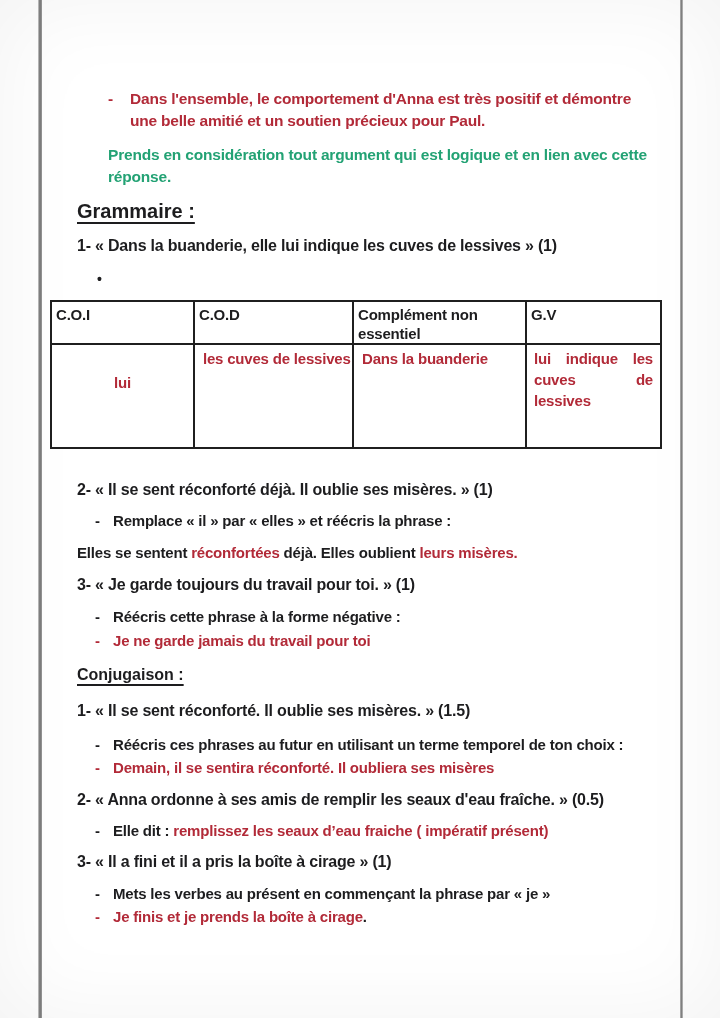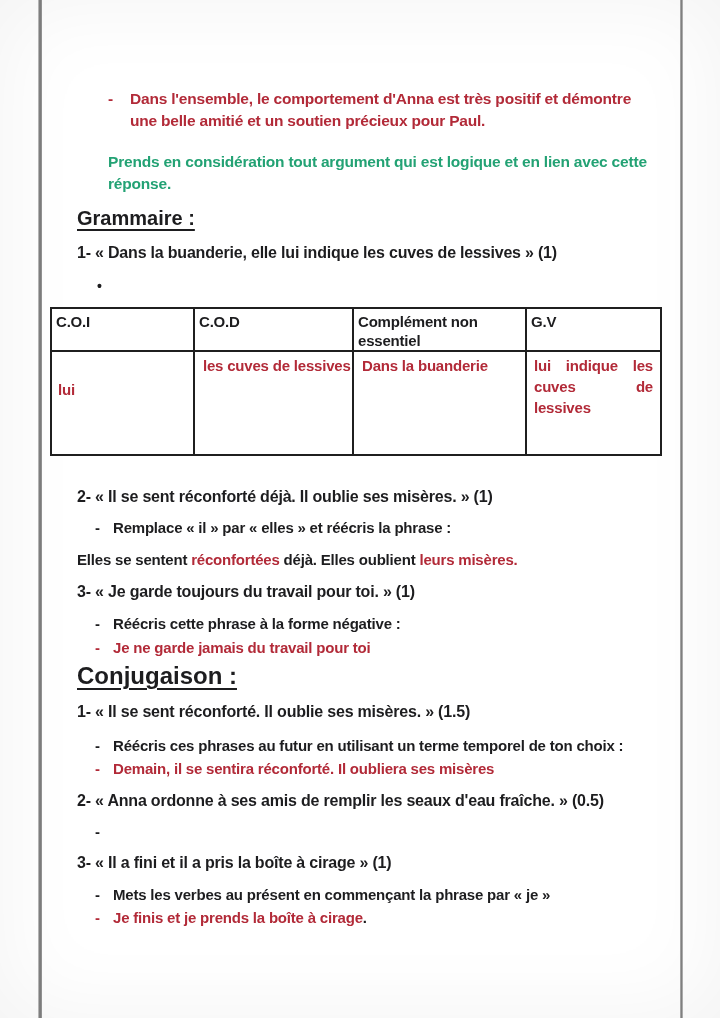--- a/index.html
+++ b/index.html
@@ -22,29 +22,29 @@
   .edge-left  { left:38px; width:4px; background:linear-gradient(90deg,#cfcfcf,#6e6e6e 45%,#9a9a9a); }
   .edge-right { left:680px; width:3px; background:linear-gradient(90deg,#b5b5b5,#7a7a7a 55%,#c7c7c7); }
 
   .content { position:absolute; left:0; top:0; width:680px; padding:88px 0 0 77px; }
 
   .line, .q, .txt { white-space:nowrap; }
 
   
   .feedback-answer { display:flex; padding-left:31px; color:var(--red); font-size:15.5px; line-height:22px; }
   .feedback-answer .dash { width:22px; flex:none; }
-  .note { margin-top:19px; margin-left:31px; color:var(--green); font-size:15.5px; line-height:22px; }
+  .note { margin-top:12px; margin-left:31px; color:var(--green); font-size:15.5px; line-height:22px; }
 
   
   .section-title {
     font-size:20px; line-height:24px; margin-top:11px;
     text-decoration:underline; text-decoration-thickness:2px; text-underline-offset:4px;
     letter-spacing:0;
   }
-  .section-title.big { font-size:24px; line-height:28px; margin-top:4px; }
+  .section-title.big { font-size:16px; line-height:28px; margin-top:10px; }
 
   
   .q { font-size:16px; line-height:20px; }
   .dash-item { display:flex; padding-left:18px; font-size:15px; line-height:20px; }
   .dash-item .dash { width:18px; flex:none; }
   .bullet-item { display:flex; padding-left:20px; font-size:15px; line-height:20px; }
   .bullet-item .bullet { width:16px; flex:none; font-size:14px; }
   .answer-line { font-size:15px; line-height:20px; }
 
   .c-red { color:var(--red); }
@@ -72,21 +72,21 @@
   .answer-table th {
     height:42px; font-size:15px; line-height:19px;
     text-align:left; vertical-align:top; padding:3px 4px 0;
     font-weight:700;
     border-radius:15px;
   }
   .answer-table td {
     height:104px; vertical-align:top; color:var(--red);
     font-size:15px; line-height:21px; padding:3px 6px 12px;
   }
-  td.cell-coi { padding-top:27px; }
+  td.cell-coi { text-align:center; padding-top:27px; }
   td.cell-nowrap { white-space:nowrap; padding-left:8px; }
   td.cell-gv { text-align:justify; padding-left:7px; padding-right:7px; }
 </style>
 </head>
 <body>
 
 <div class="page">
   <div class="edge edge-left"></div>
   <div class="edge edge-right"></div>
 
@@ -170,20 +170,21 @@
 
     <div class="dash-item mt-3 c-red">
       <span class="dash">-</span>
       <span class="txt">Demain, il se sentira réconforté. Il oubliera ses misères</span>
     </div>
 
     <p class="q mt-12">2- « Anna ordonne à ses amis de remplir les seaux d'eau fraîche. » (0.5)</p>
 
     <div class="dash-item mt-11">
       <span class="dash">-</span>
+      <span class="txt"><span class="seg-ink">Elle dit : </span><span class="seg-red">remplissez les seaux d’eau fraiche ( impératif présent)</span></span>
     </div>
 
     <p class="q mt-11">3- « Il a fini et il a pris la boîte à cirage » (1)</p>
 
     <div class="dash-item mt-12">
       <span class="dash">-</span>
       <span class="txt">Mets les verbes au présent en commençant la phrase par « je »</span>
     </div>
 
     <div class="dash-item mt-3 c-red">

